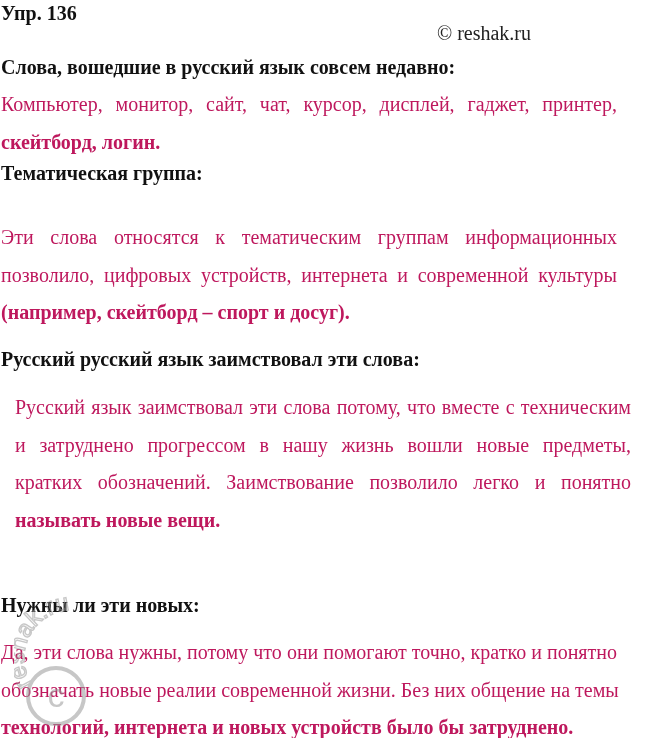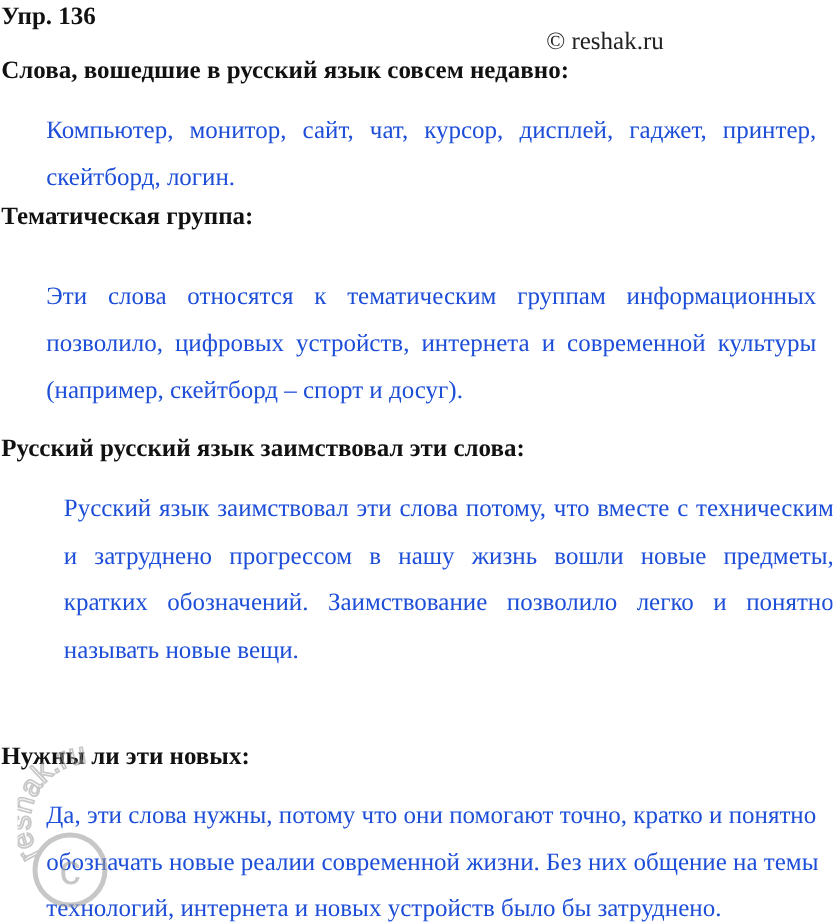--- a/index.html
+++ b/index.html
@@ -55,32 +55,32 @@
       color: #111;
       white-space: nowrap;
     }
     .para {
       position: absolute;
       left: 1px;
       width: 616px;
       font-size: 20px;
       line-height: 37.5px;
       text-align: justify;
-      color: #1d4ed8;
-      padding-left: 36px;
+      color: #be185d;
     }
     .para .line {
       display: block;
       text-align: justify;
       text-align-last: justify;
       height: 37.5px;
       white-space: nowrap;
     }
     .para .line.last {
       text-align-last: left;
+      font-weight: bold;
     }
     .watermark {
       position: absolute;
       left: 14px;
       top: 592px;
       width: 130px;
       height: 146px;
       pointer-events: none;
       opacity: 0.55;
     }
@@ -88,21 +88,21 @@
 </head>
 <body>
 
 <div class="page">
 
   <div class="topbar">
     <div class="exercise-title">Упр. 136</div>
     <div class="copyright">© reshak.ru</div>
   </div>
 
-  <div class="heading" style="top:43px;">Слова, вошедшие в русский язык совсем недавно:</div>
+  <div class="heading" style="top:54px;">Слова, вошедшие в русский язык совсем недавно:</div>
   <div class="para" style="top:86px;">
     <span class="line">Компьютер, монитор, сайт, чат, курсор, дисплей, гаджет, принтер,</span>
     <span class="line last">скейтборд, логин.</span>
   </div>
 
   <div class="heading" style="top:160px;">Тематическая группа:</div>
   <div class="para" style="top:219px;">
     <span class="line">Эти слова относятся к тематическим группам информационных</span>
     <span class="line">позволило, цифровых устройств, интернета и современной культуры</span>
     <span class="line last">(например, скейтборд – спорт и досуг).</span>

